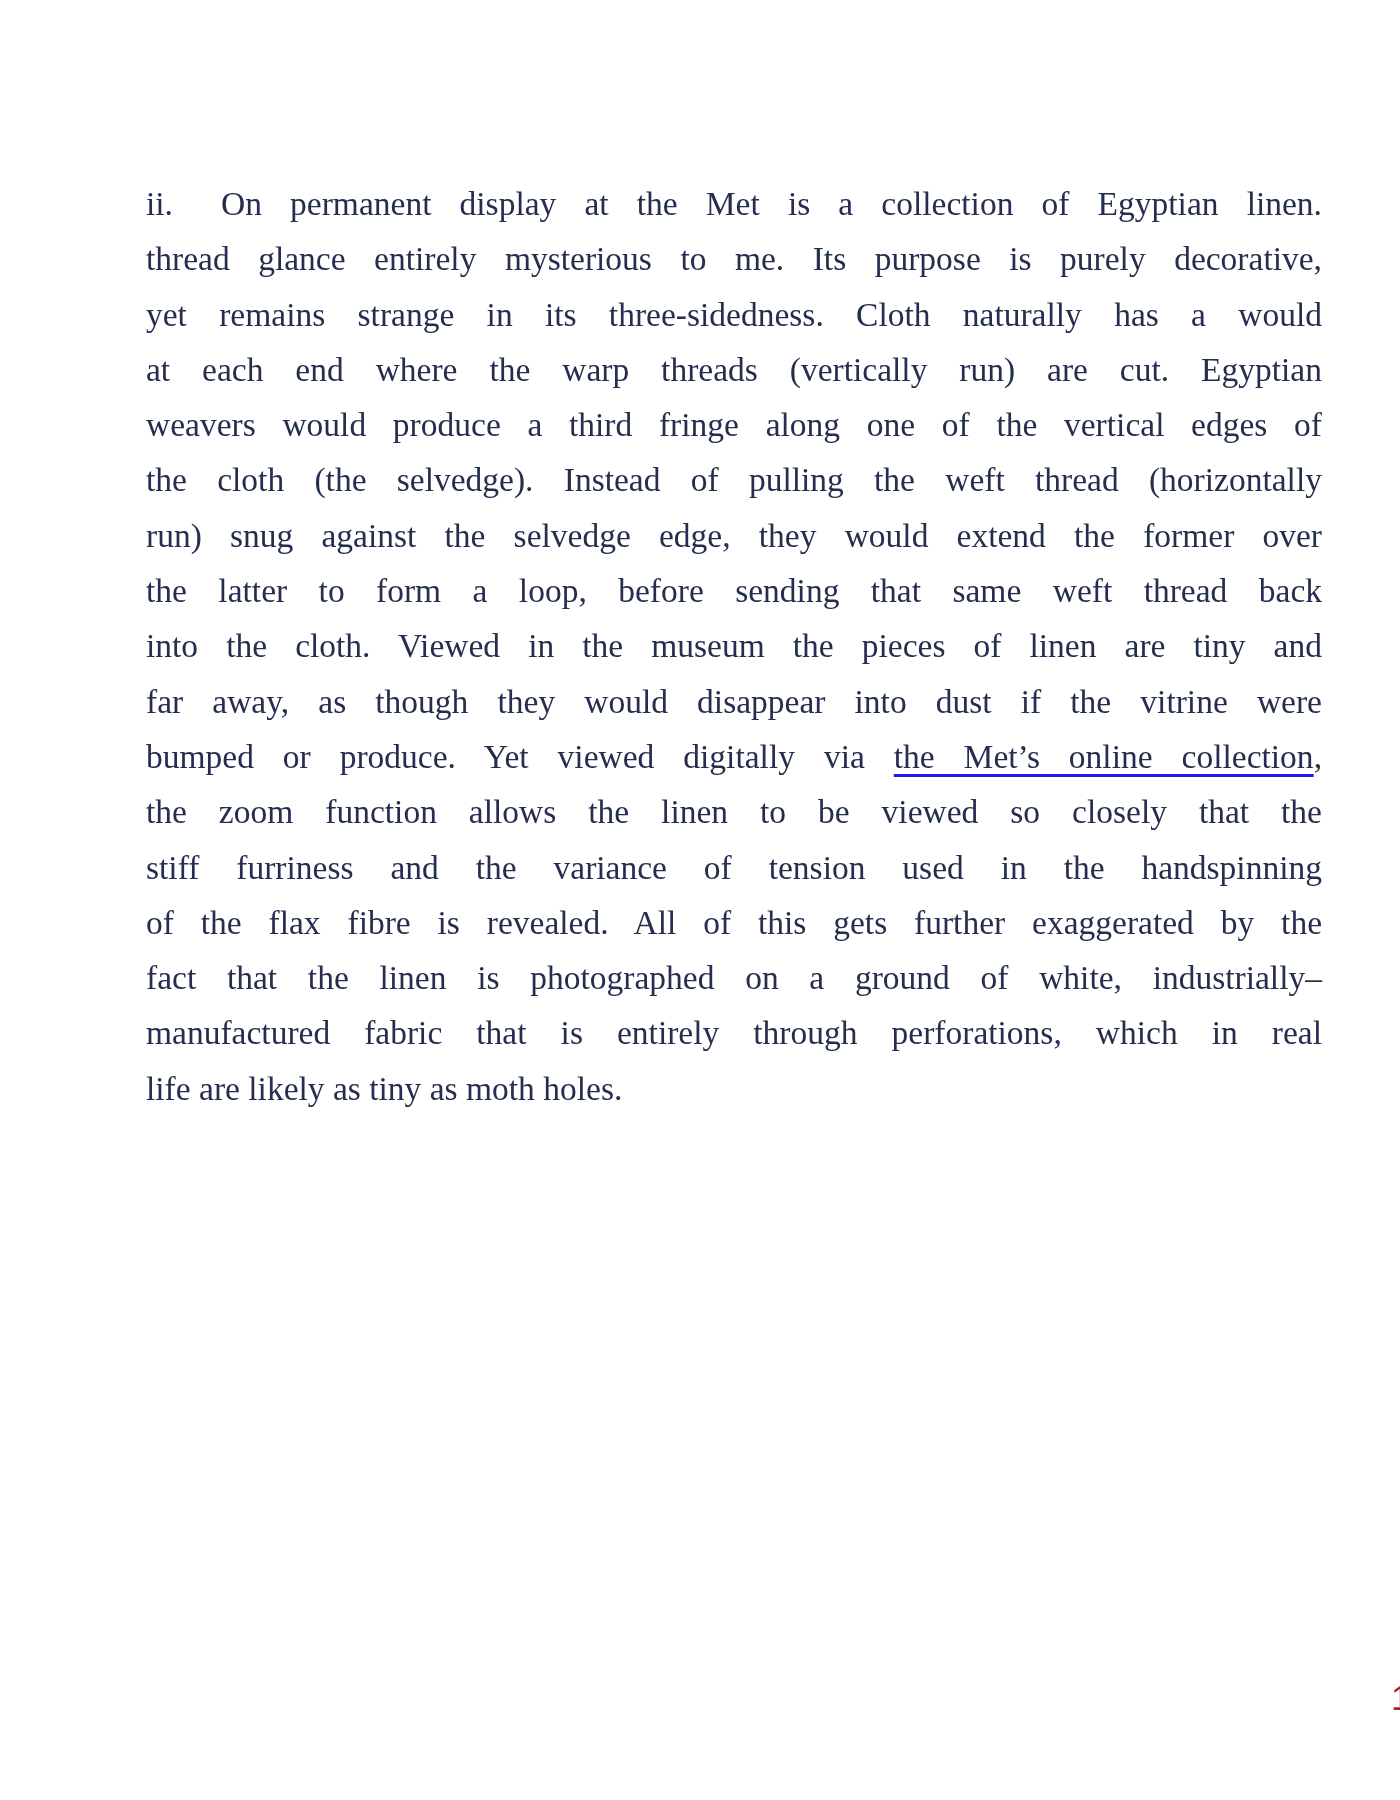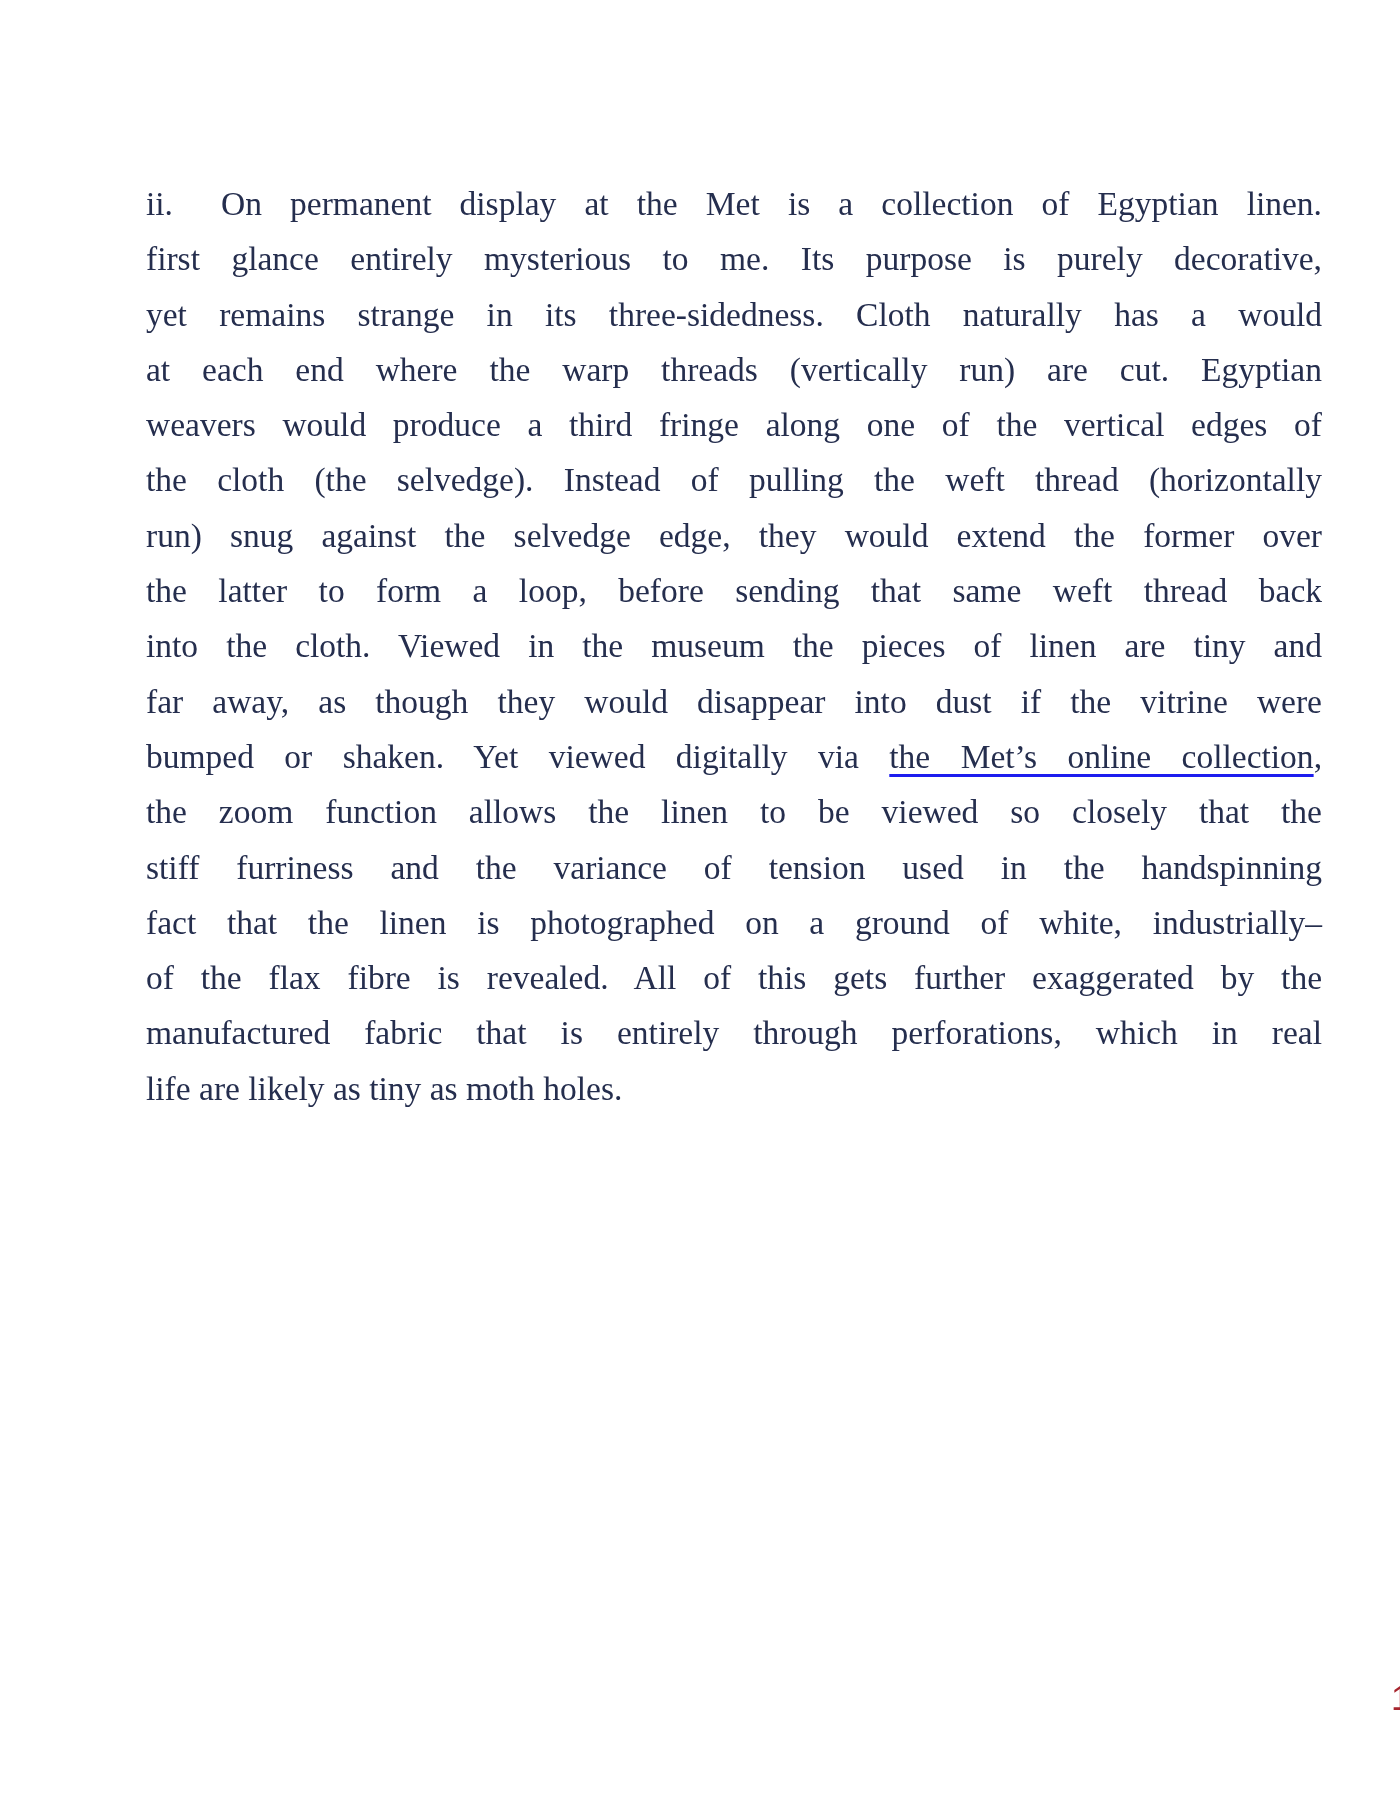--- a/index.html
+++ b/index.html
@@ -64,34 +64,34 @@
     letter-spacing:1px;
   }
 </style>
 </head>
 <body>
 
 <div class="page">
 
   <div class="textblock">
       <div class="line"><span>ii.</span><span class="list-gap"></span><span>On permanent display at the Met is a collection of Egyptian linen.</span></div>
-      <div class="line"><span>first glance entirely mysterious to me. Its purpose is purely decorative,</span></div>
+      <div class="line"><span>thread glance entirely mysterious to me. Its purpose is purely decorative,</span></div>
       <div class="line"><span>yet remains strange in its three-sidedness. Cloth naturally has a would</span></div>
       <div class="line"><span>at each end where the warp threads (vertically run) are cut. Egyptian</span></div>
       <div class="line"><span>weavers would produce a third fringe along one of the vertical edges of</span></div>
       <div class="line"><span>the cloth (the selvedge). Instead of pulling the weft thread (horizontally</span></div>
       <div class="line"><span>run) snug against the selvedge edge, they would extend the former over</span></div>
       <div class="line"><span>the latter to form a loop, before sending that same weft thread back</span></div>
       <div class="line"><span>into the cloth. Viewed in the museum the pieces of linen are tiny and</span></div>
       <div class="line"><span>far away, as though they would disappear into dust if the vitrine were</span></div>
-      <div class="line"><span>bumped or shaken. Yet viewed digitally via </span><a class="met-link" href="#">the Met’s online collection</a><span>,</span></div>
+      <div class="line"><span>bumped or produce. Yet viewed digitally via </span><a class="met-link" href="#">the Met’s online collection</a><span>,</span></div>
       <div class="line"><span>the zoom function allows the linen to be viewed so closely that the</span></div>
       <div class="line"><span>stiff furriness and the variance of tension used in the handspinning</span></div>
+      <div class="line"><span>of the flax fibre is revealed. All of this gets further exaggerated by the</span></div>
       <div class="line"><span>fact that the linen is photographed on a ground of white, industrially–</span></div>
-      <div class="line"><span>of the flax fibre is revealed. All of this gets further exaggerated by the</span></div>
       <div class="line"><span>manufactured fabric that is entirely through perforations, which in real</span></div>
       <div class="line last"><span>life are likely as tiny as moth holes.</span></div>
     </div>
 
   <div class="footer">
     <span class="page-number">10</span>
   </div>
 
 </div>
 

